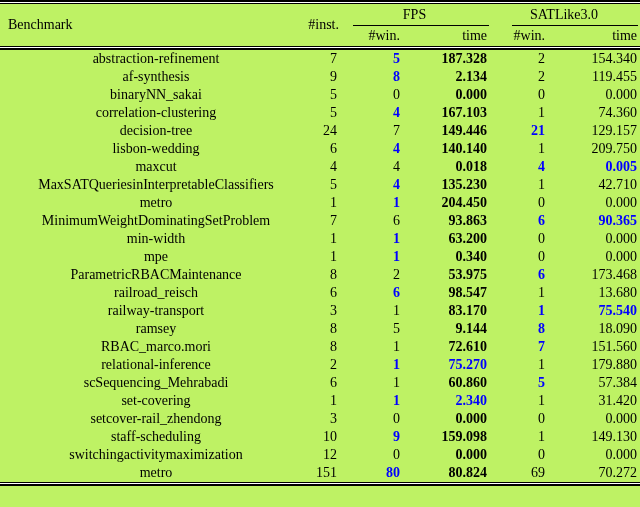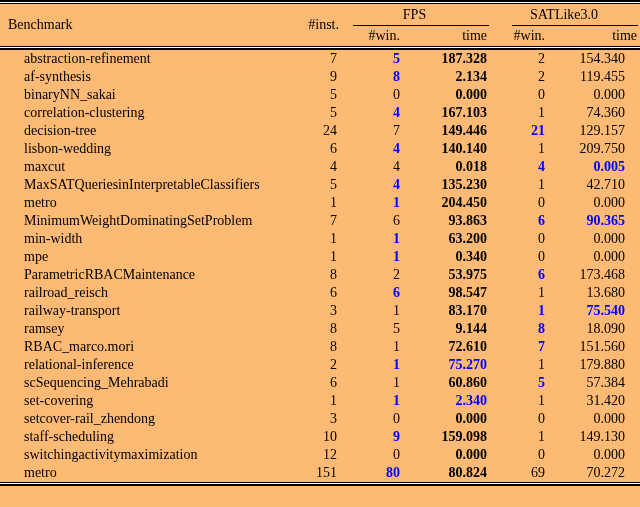--- a/index.html
+++ b/index.html
@@ -1,17 +1,17 @@
 <!DOCTYPE html>
 <html><head>
 <meta charset="utf-8">
 <style>
   html,body{margin:0;padding:0;background:#ffffff;}
   #page{
-    width:640px;height:507px;background:#fdba74;overflow:hidden;
+    width:640px;height:507px;background:#bef264;overflow:hidden;
     font-family:"Liberation Serif","DejaVu Serif",serif;
     color:#000;position:relative;
   }
   
   .rule{width:640px;}
   .rule .bar{width:100%;background:#000;}
   .rule .gap{width:100%;background:#fff;height:1px;}
   .rule-top .b1{height:2px;} .rule-top .b2{height:1px;}
   .rule-mid .b1{height:1px;} .rule-mid .b2{height:2px;}
   .rule-bot .b1{height:1px;} .rule-bot .b2{height:2px;}
@@ -38,26 +38,26 @@
   th.group .cmid-fps{left:13px;right:0;}
   th.group .cmid-sat{left:23px;right:1px;}
   tr.subhdr th{height:20px;text-align:right;}
   th.sub-fwin{padding-right:2px;}
   th.sub-ftime{padding-right:2px;}
   th.sub-swin{padding-right:2px;}
   th.sub-stime{padding-right:2px;}
 
   
   table.bd td{height:18px;line-height:18px;text-align:right;}
-  table.bd td:first-child{text-align:left;padding-left:24px;}
+  table.bd td:first-child{text-align:center;padding-left:24px;}
   td.col-inst{padding-right:3px;}
   td.col-fwin{padding-right:2px;}
   td.col-ftime{padding-right:2px;font-weight:bold;}
   td.col-swin{padding-right:2px;}
-  td.col-stime{padding-right:14px;}
+  td.col-stime{padding-right:2px;}
   td.best{color:#0000ff;font-weight:bold;}
 </style>
 </head>
 <body>
 
 <div id="page">
 
   <div class="rule rule-top">
     <div class="bar b1"></div>
       <div class="gap"></div>

